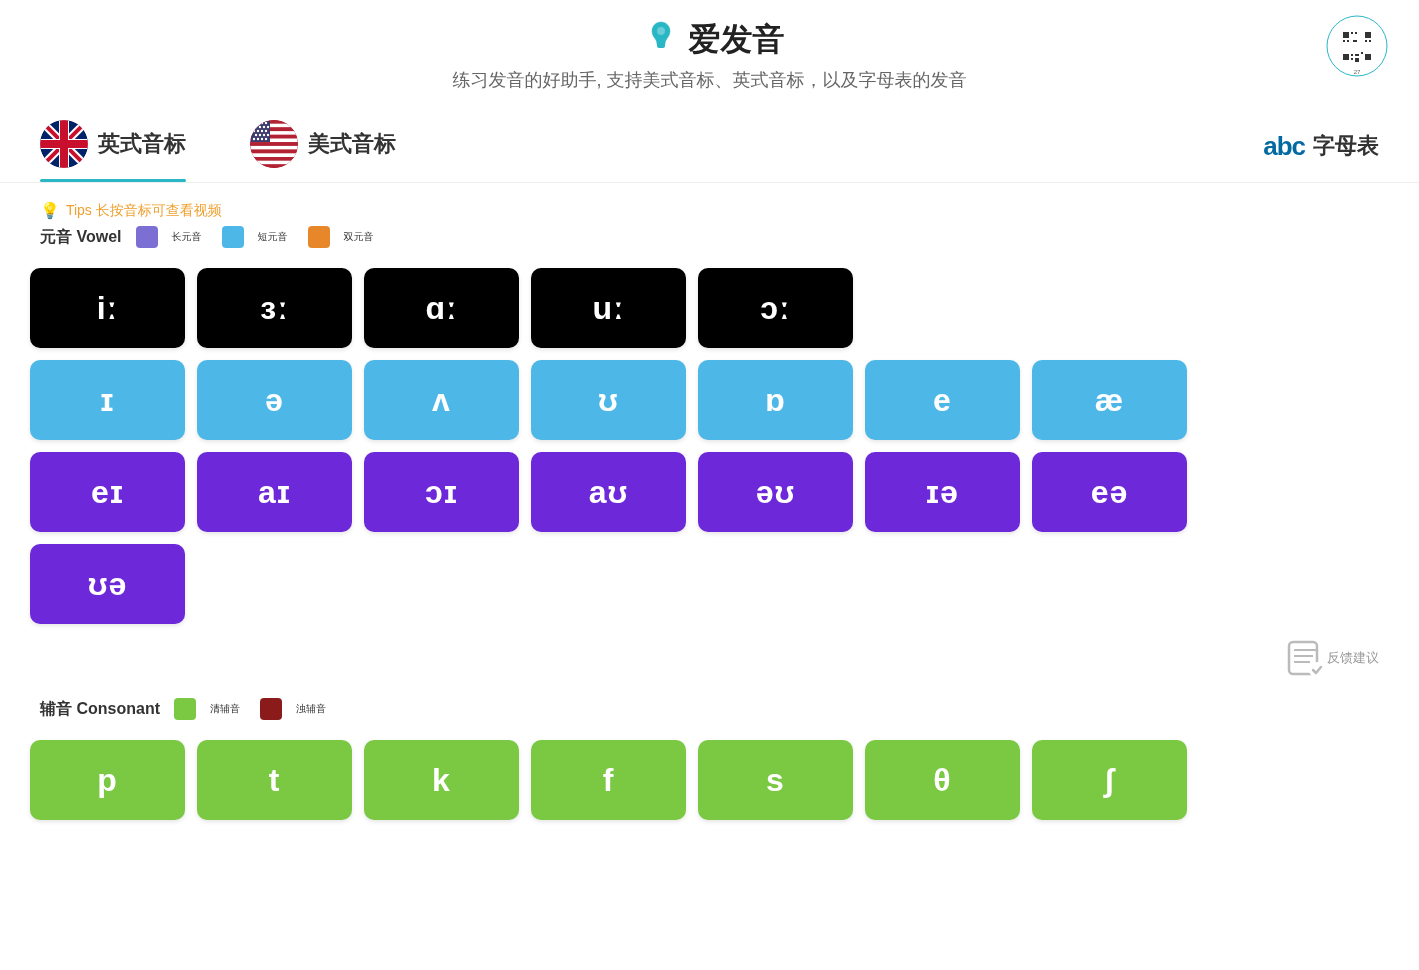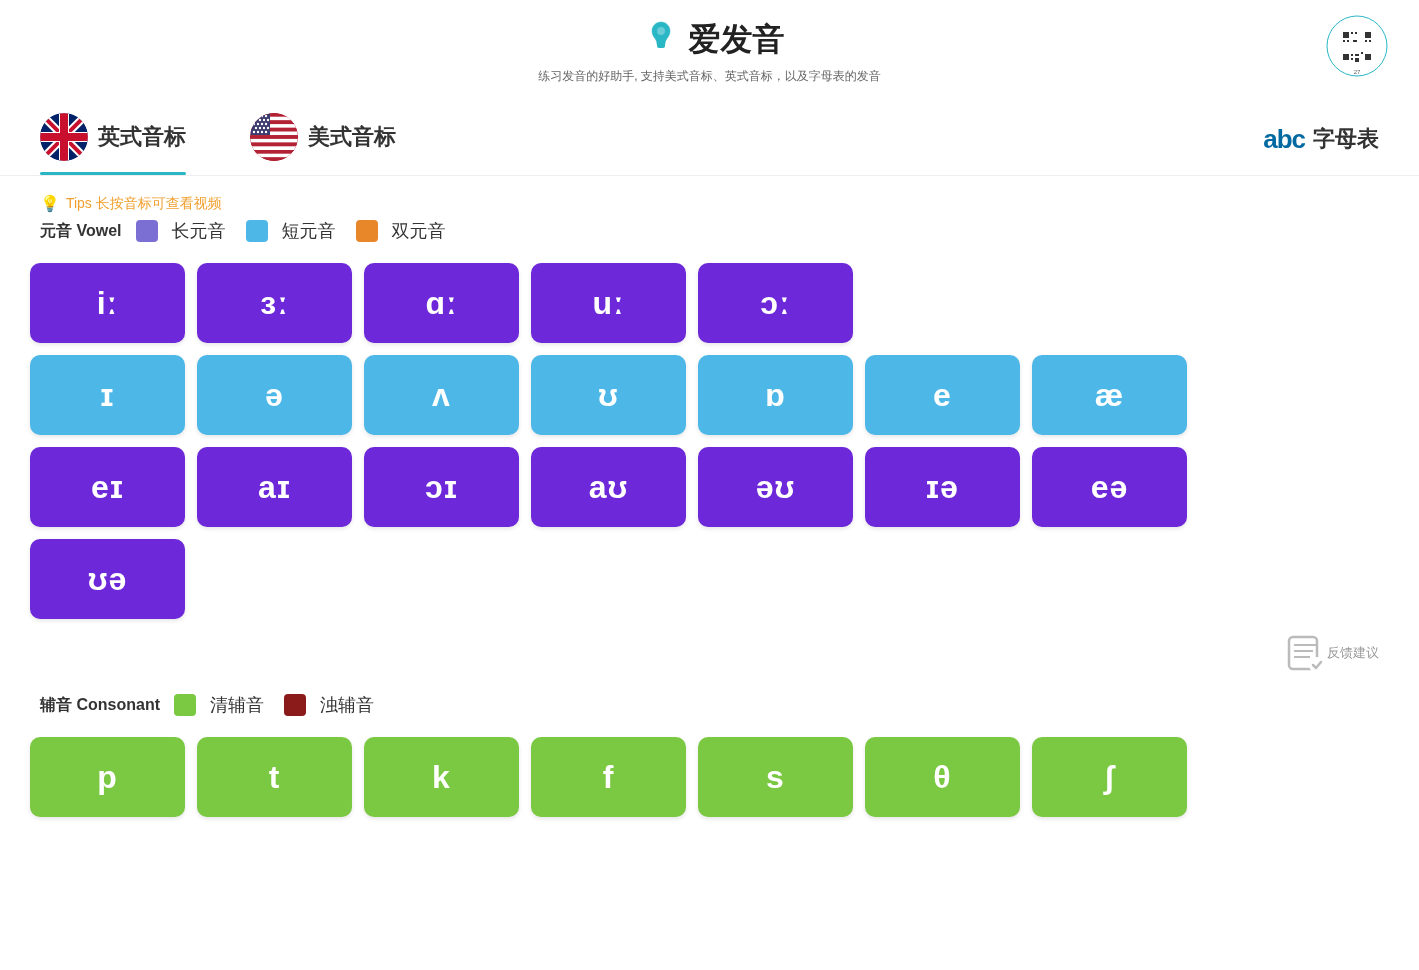--- a/index.html
+++ b/index.html
@@ -26,21 +26,21 @@
       font-weight: bold;
       color: #222;
     }
     .header-icon {
       font-size: 32px;
       color: #29b6c5;
     }
     .subtitle {
       text-align: center;
       color: #666;
-      font-size: 12px;
+      font-size: 18px;
       margin-bottom: 18px;
     }
 
     
     .tabs {
       display: flex;
       align-items: center;
       padding: 0 40px;
       gap: 64px;
       border-bottom: 1px solid #eee;
@@ -112,21 +112,21 @@
       font-size: 16px;
       font-weight: bold;
     }
     .legend-dot {
       display: inline-block;
       width: 22px;
       height: 22px;
       border-radius: 4px;
     }
     .legend-label {
-      font-size: 18px;
+      font-size: 10px;
       font-weight: normal;
       margin-right: 6px;
     }
 
     
     .phonetic-section {
       padding: 10px 30px;
     }
     .phonetic-row {
       display: flex;
@@ -143,21 +143,21 @@
       font-size: 32px;
       font-weight: bold;
       color: #fff;
       display: flex;
       align-items: center;
       justify-content: center;
       letter-spacing: 1px;
       box-shadow: 0 2px 4px rgba(0,0,0,0.1);
       transition: opacity 0.15s;
     }
-    .bg-purple { background: #6d28d9; }
+    .bg-purple { background: #000000; }
     .bg-blue { background: #4db8e8; }
     .bg-orange { background: #6d28d9; }
     .bg-green { background: #7bc843; }
 
     
     .consonant-legend {
       display: flex;
       align-items: center;
       gap: 14px;
       padding: 8px 40px 10px 40px;

